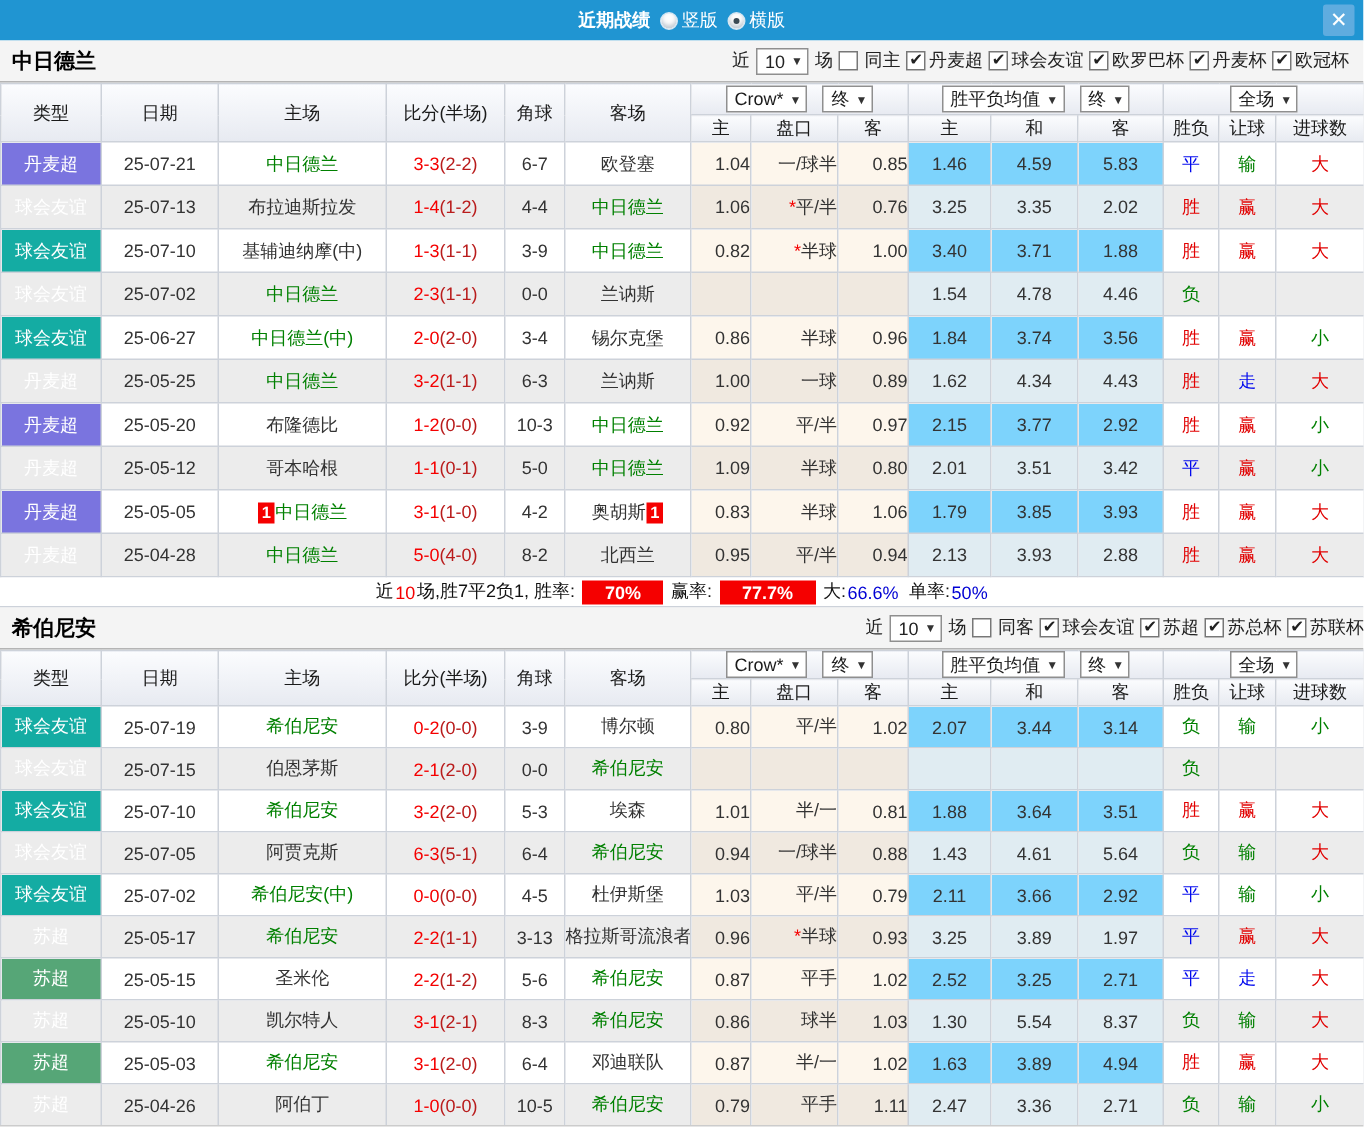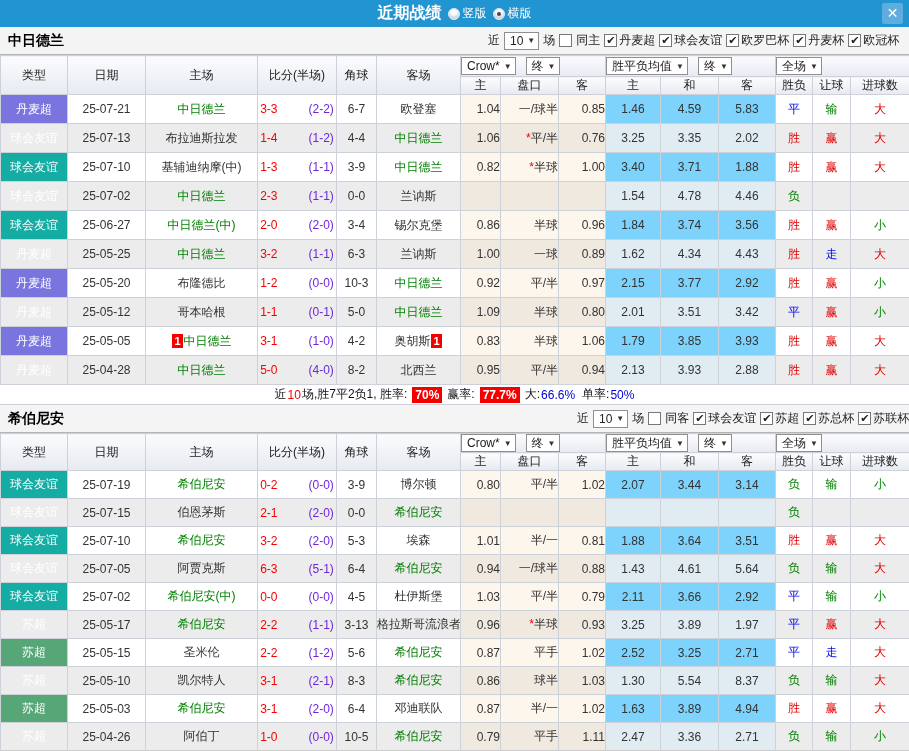--- a/index.html
+++ b/index.html
@@ -1,21 +1,21 @@
 <!DOCTYPE html>
 <html><head>
 <meta charset="utf-8">
 <style>
   * { box-sizing: border-box; margin: 0; padding: 0; }
   body { background:#fff; font-family:"Liberation Sans","DejaVu Sans",sans-serif; }
   .window { width:909px; height:751px; position:relative; background:#fff; overflow:hidden; border-bottom:1px solid #ccc; }
 
   
   .titlebar { height:27px; background:#2095d2; display:flex; align-items:center; justify-content:center; gap:6px; position:relative; }
-  .titlebar .title { color:#fff; font-weight:bold; font-size:16px; }
+  .titlebar .title { color:#fff; font-weight:bold; font-size:12px; }
   .radio-opt { display:inline-flex; align-items:center; gap:3px; color:#fff; font-size:12px; cursor:pointer; }
   .radio { width:12px; height:12px; border-radius:50%; background:#fdfdfd; border:1px solid #d5e6f2; display:inline-block; position:relative; box-shadow:inset 0 -2px 3px rgba(120,140,160,.45); }
   .radio.checked::after { content:""; position:absolute; left:3px; top:3px; width:4px; height:4px; border-radius:50%; background:#3a4a55; }
   .close-btn { position:absolute; right:6px; top:3px; width:21px; height:21px; background:#5facdf; color:#fff; font-size:14px; font-weight:bold; text-align:center; line-height:20px; border-radius:2px; cursor:pointer; }
 
   
   .filter-bar { height:28px; background:#f4f4f4; border-bottom:1px solid #b4b4b4; position:relative; display:flex; align-items:center; font-size:12px; color:#222; }
   .team-name { font-weight:bold; font-size:14px; color:#000; margin-left:8px; }
   .filter-controls { position:absolute; top:0; height:27px; display:flex; align-items:center; gap:4px; white-space:nowrap; }
   .selbox { display:inline-flex; align-items:center; gap:4px; background:#fff; border:1px solid #8f8f8f; height:18px; padding:0 3px 0 5px; font-size:12px; cursor:pointer; }
@@ -26,44 +26,44 @@
   
   table { border-collapse:collapse; table-layout:fixed; width:909px; }
   th, td { border:1px solid #cdd2da; text-align:center; font-size:12px; padding:0; overflow:hidden; white-space:nowrap; color:#333; }
   th { background:linear-gradient(#fbfcfe,#e7eaf1); font-weight:normal; color:#1a1a1a; }
   .t1 thead tr.hr1 th { height:21px; }
   .t1 thead tr.hr2 th { height:18px; }
   .t2 thead tr.hr1 th { height:19px; }
   .t2 thead tr.hr2 th { height:15px; }
   .t1 tbody tr { height:29px; }
   .t2 tbody tr { height:28px; }
-  .ddwrap { display:flex; align-items:center; justify-content:flex-start; gap:10px; }
+  .ddwrap { display:flex; align-items:center; justify-content:center; gap:10px; }
 
   tbody tr.alt td { background:#ececec; }
   td.c-odds { background:#fdf6ec;text-align:right; }
   tr.alt td.c-odds { background:#f0e9e0; }
   td.c-mean { background:#7dd3fc; }
   tr.alt td.c-mean { background:#e0ecf2; }
   td.t-dan { background:#7a74df; color:#fff; }
   td.t-fri { background:#14aca3; color:#fff; }
   td.t-sco { background:#56a677; color:#fff; }
 
   .ft { color:#f50000; }
-  .ht { color:#6d28d9;padding-left:31px; }
+  .ht { color:#b91c1c; }
   .star { color:#f50000; }
   .rank { background:#f50000; color:#fff; font-size:11px; font-weight:bold; padding:0 2px; margin:0 1px; display:inline-block; line-height:14px; }
   .rank:empty { display:none; }
   .focus { color:#008000; }
   .r { color:#e10000; }
   .b { color:#0008ee; }
   .g { color:#008000; }
 
   
   .sumbar { height:20px; background:#fff; border-bottom:1px solid #cdd2da; display:flex; align-items:center; justify-content:center; font-size:12px; color:#111; gap:1px; }
-  .badge-red { background:#f50000; color:#fff; font-weight:bold; padding:1px 3px; margin:0 4px; }
+  .badge-red { background:#f50000; color:#fff; font-weight:bold; padding:1px 15px; margin:0 4px; }
   .txt-red { color:#f50000; }
   .txt-blue { color:#0000d4; }
 </style>
 </head>
 <body>
 
 <div class="window">
 
   <div class="titlebar">
     <span class="title">近期战绩</span>

